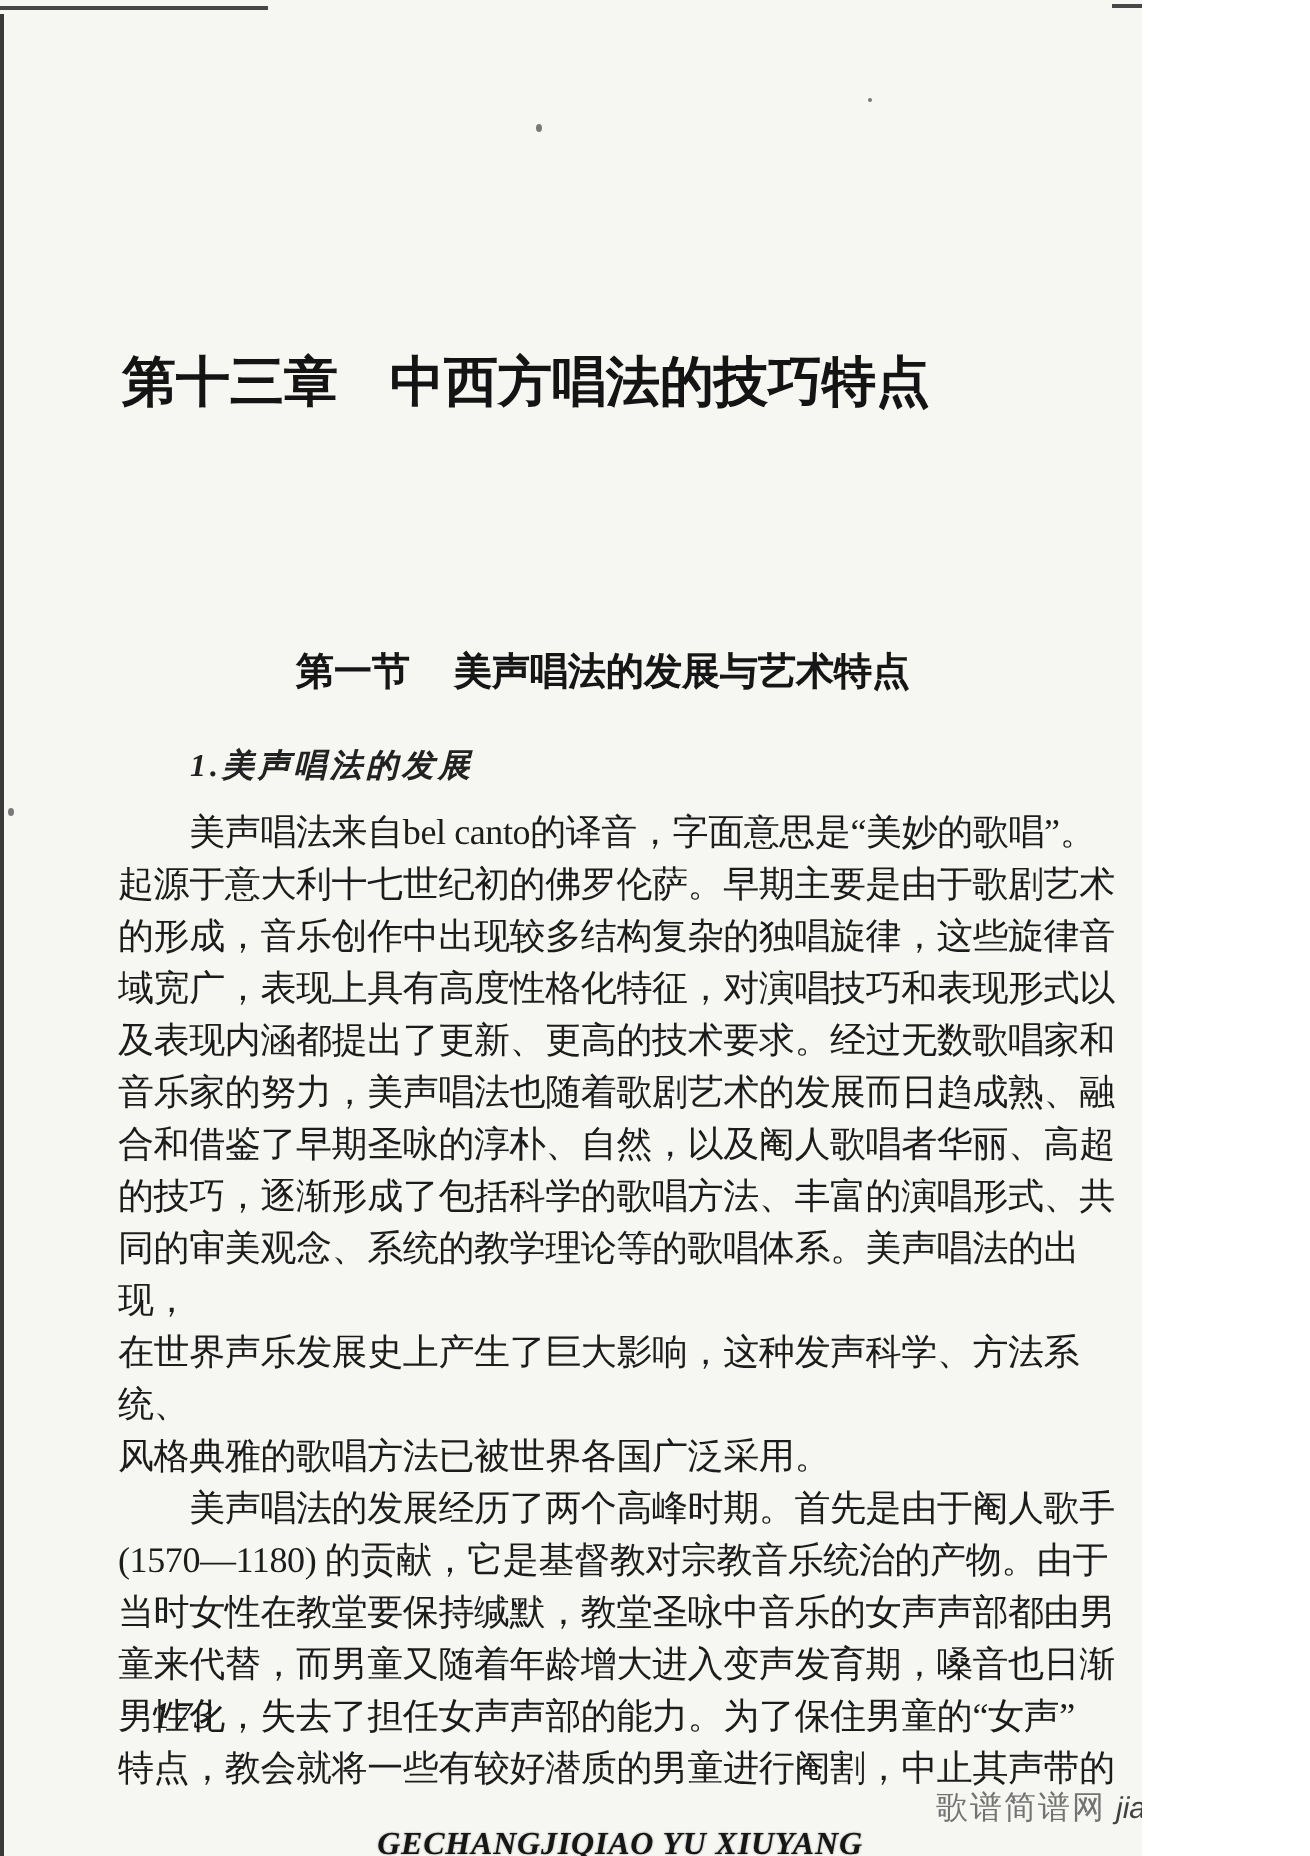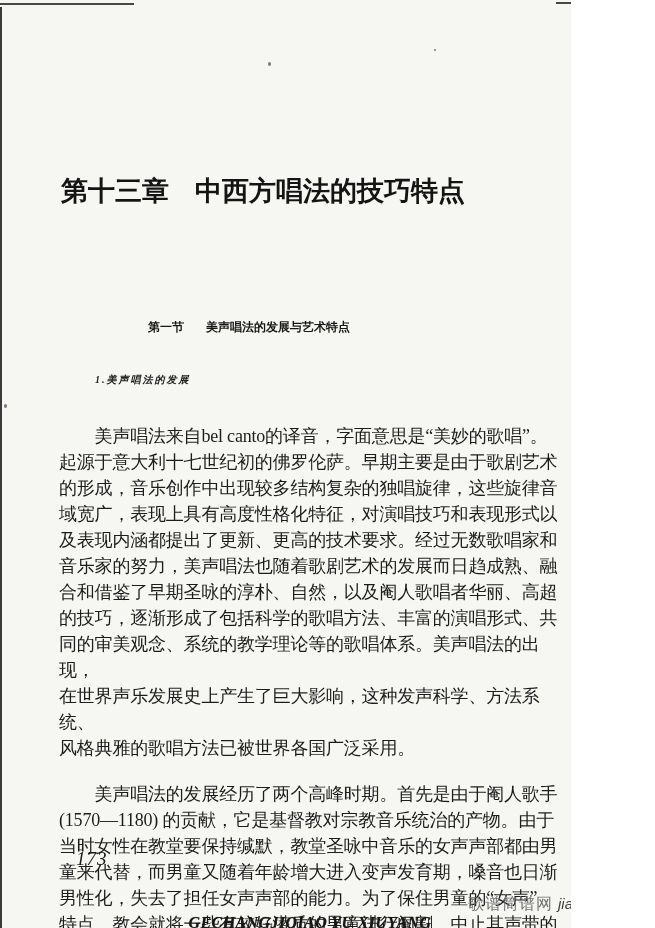--- a/index.html
+++ b/index.html
@@ -26,37 +26,37 @@
     position:absolute;left:61px;top:157px;
     font-family:"Liberation Sans","DejaVu Sans",sans-serif;
     font-weight:700;font-size:27px;line-height:1.2;
     color:#141414;letter-spacing:0;white-space:nowrap;
   }
   .chapter-heading .gap{display:inline-block;width:26px;}
 
   .section-heading{
     position:absolute;left:148px;top:310px;
     font-family:"Liberation Sans","DejaVu Sans",sans-serif;
-    font-weight:700;font-size:12px;line-height:1.2;
+    font-weight:700;font-size:19px;line-height:1.2;
     color:#161616;white-space:nowrap;
   }
   .section-heading .gap{display:inline-block;width:22px;}
 
   .subsection-heading{
     position:absolute;left:95px;top:373px;
-    font-size:10px;font-style:italic;font-weight:600;
+    font-size:16px;font-style:italic;font-weight:600;
     letter-spacing:2px;color:#222;white-space:nowrap;
   }
 
   .body-text{
     position:absolute;left:59px;top:403px;width:504px;
     font-size:18px;letter-spacing:-0.2px;line-height:26px;
     color:#1c1c1c;
   }
-  .body-text .para{white-space:pre-line;margin-top:20px;}
+  .body-text .para{white-space:pre-line;}
 
   .page-number{
     position:absolute;left:76px;top:848px;width:500px;
     text-align:left;font-size:19px;font-style:italic;
     letter-spacing:1px;color:#1a1a1a;
   }
   .imprint{
     position:absolute;left:60px;top:914px;width:500px;
     text-align:center;
     font-size:16px;font-weight:700;font-style:italic;

